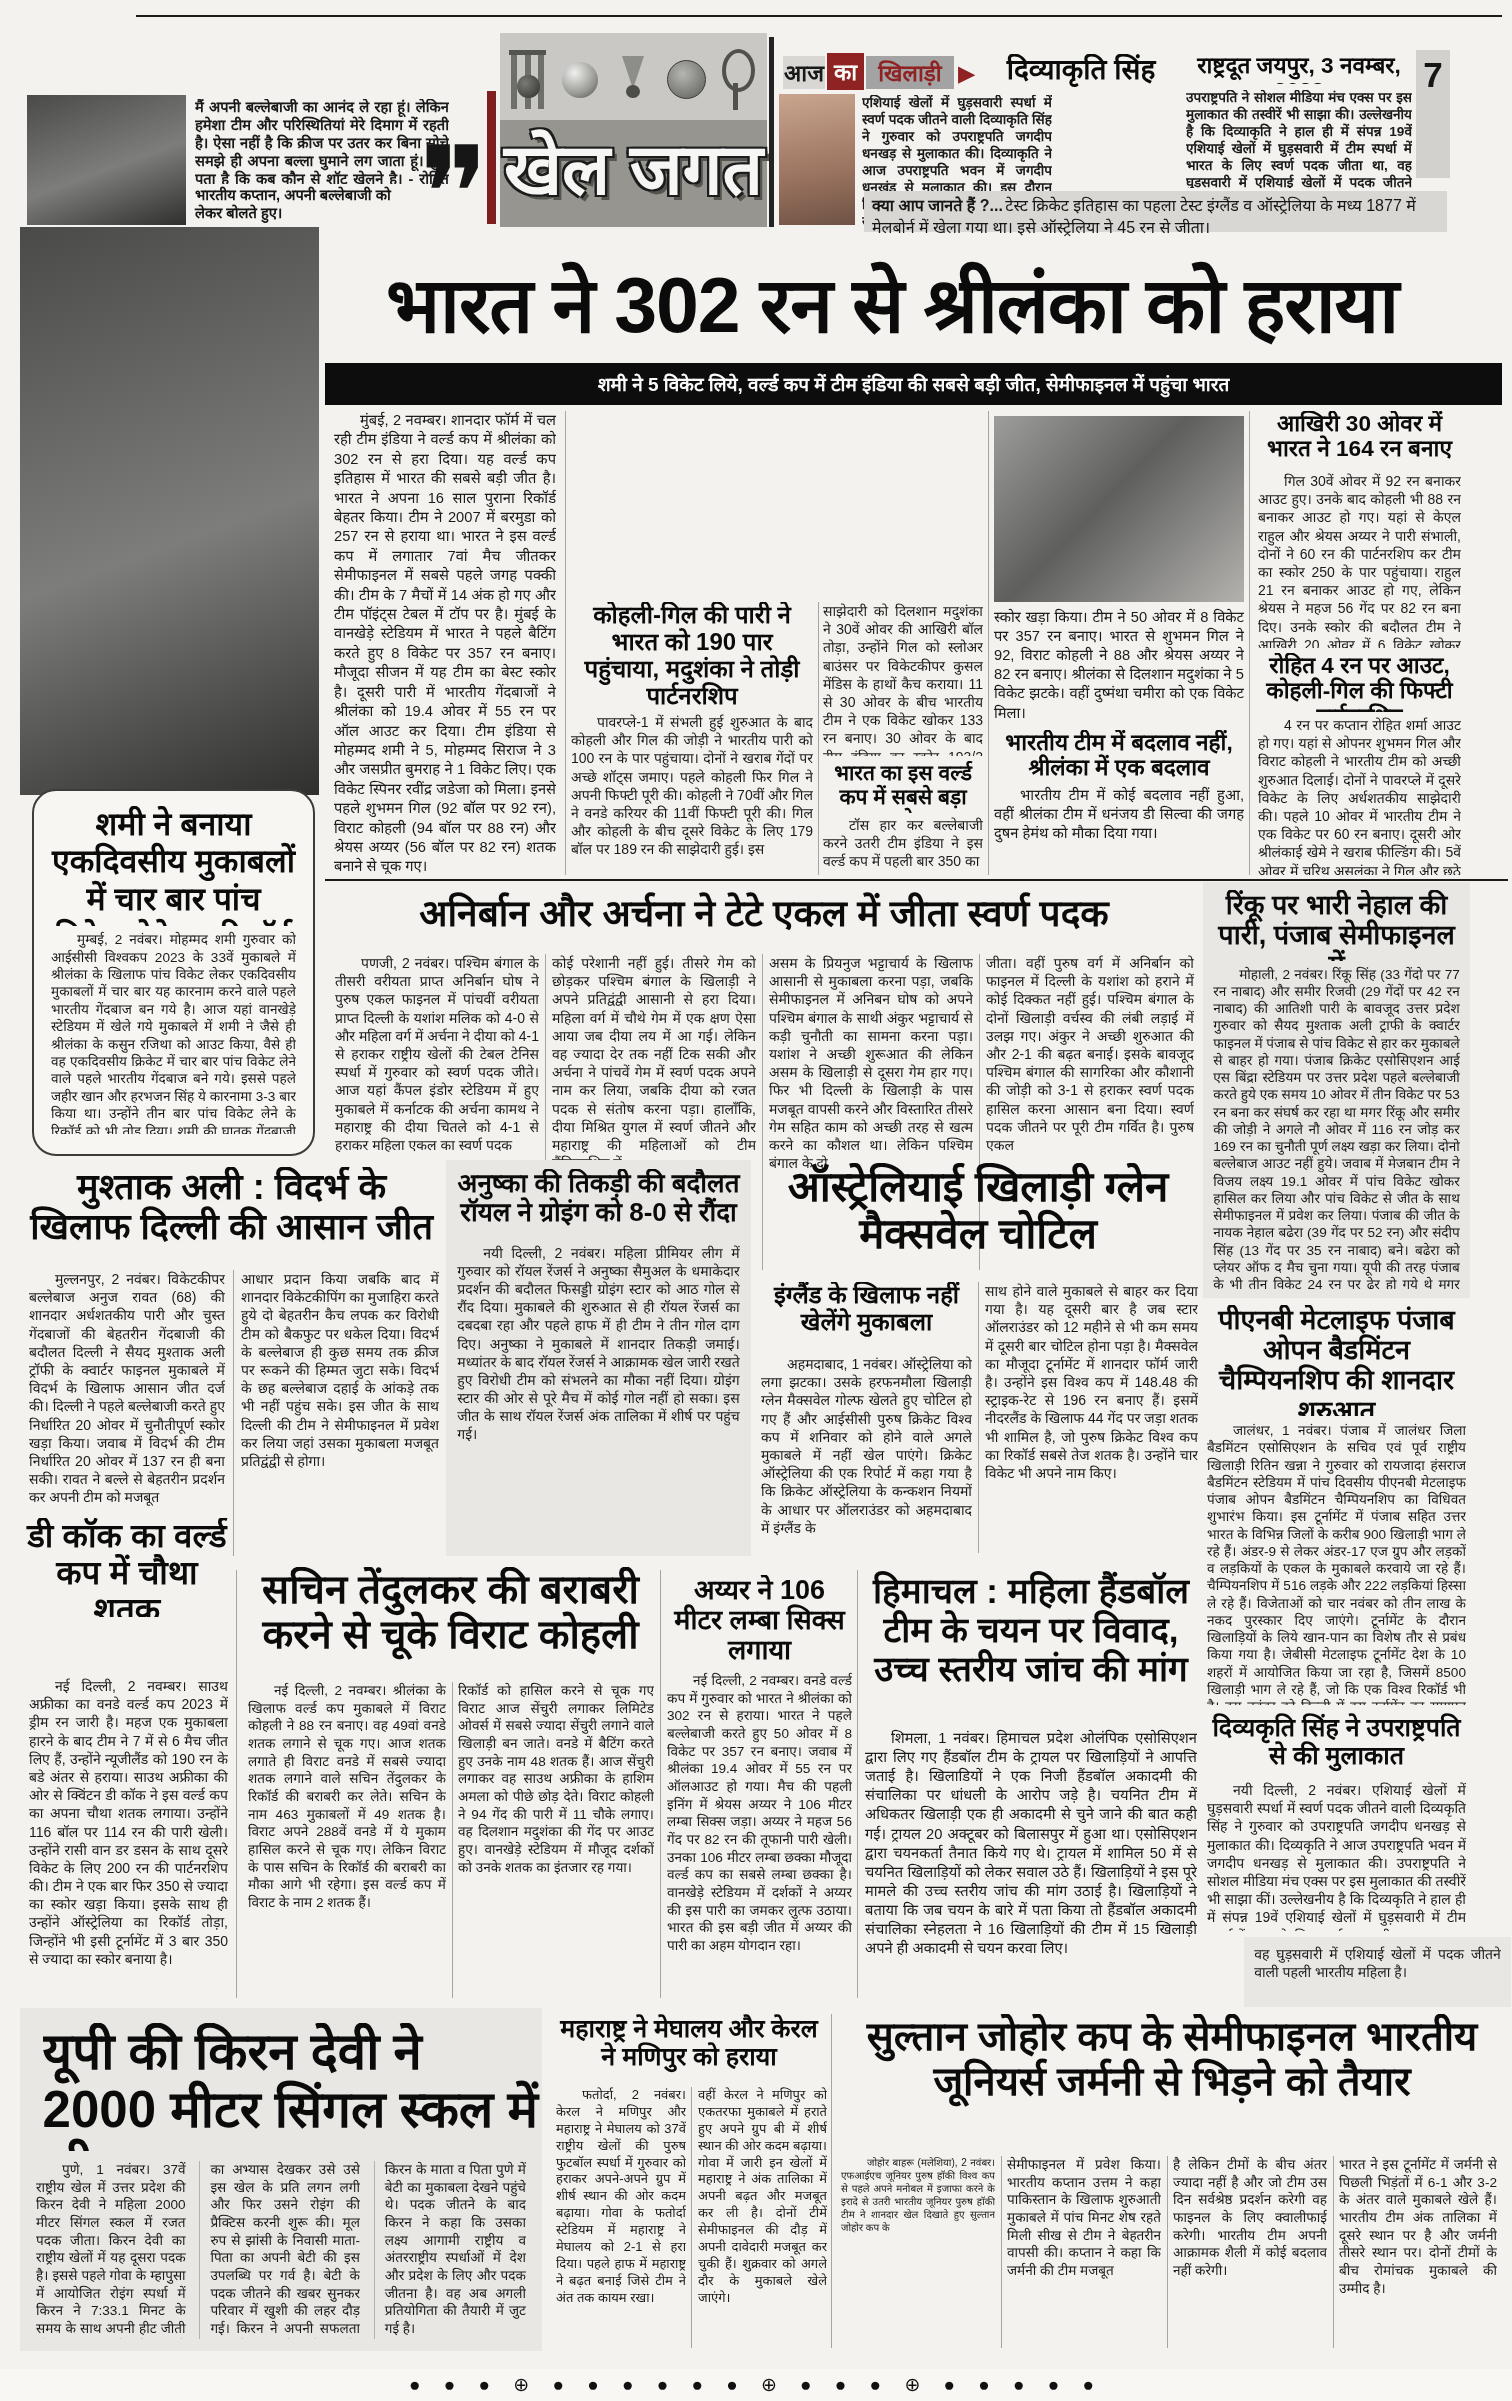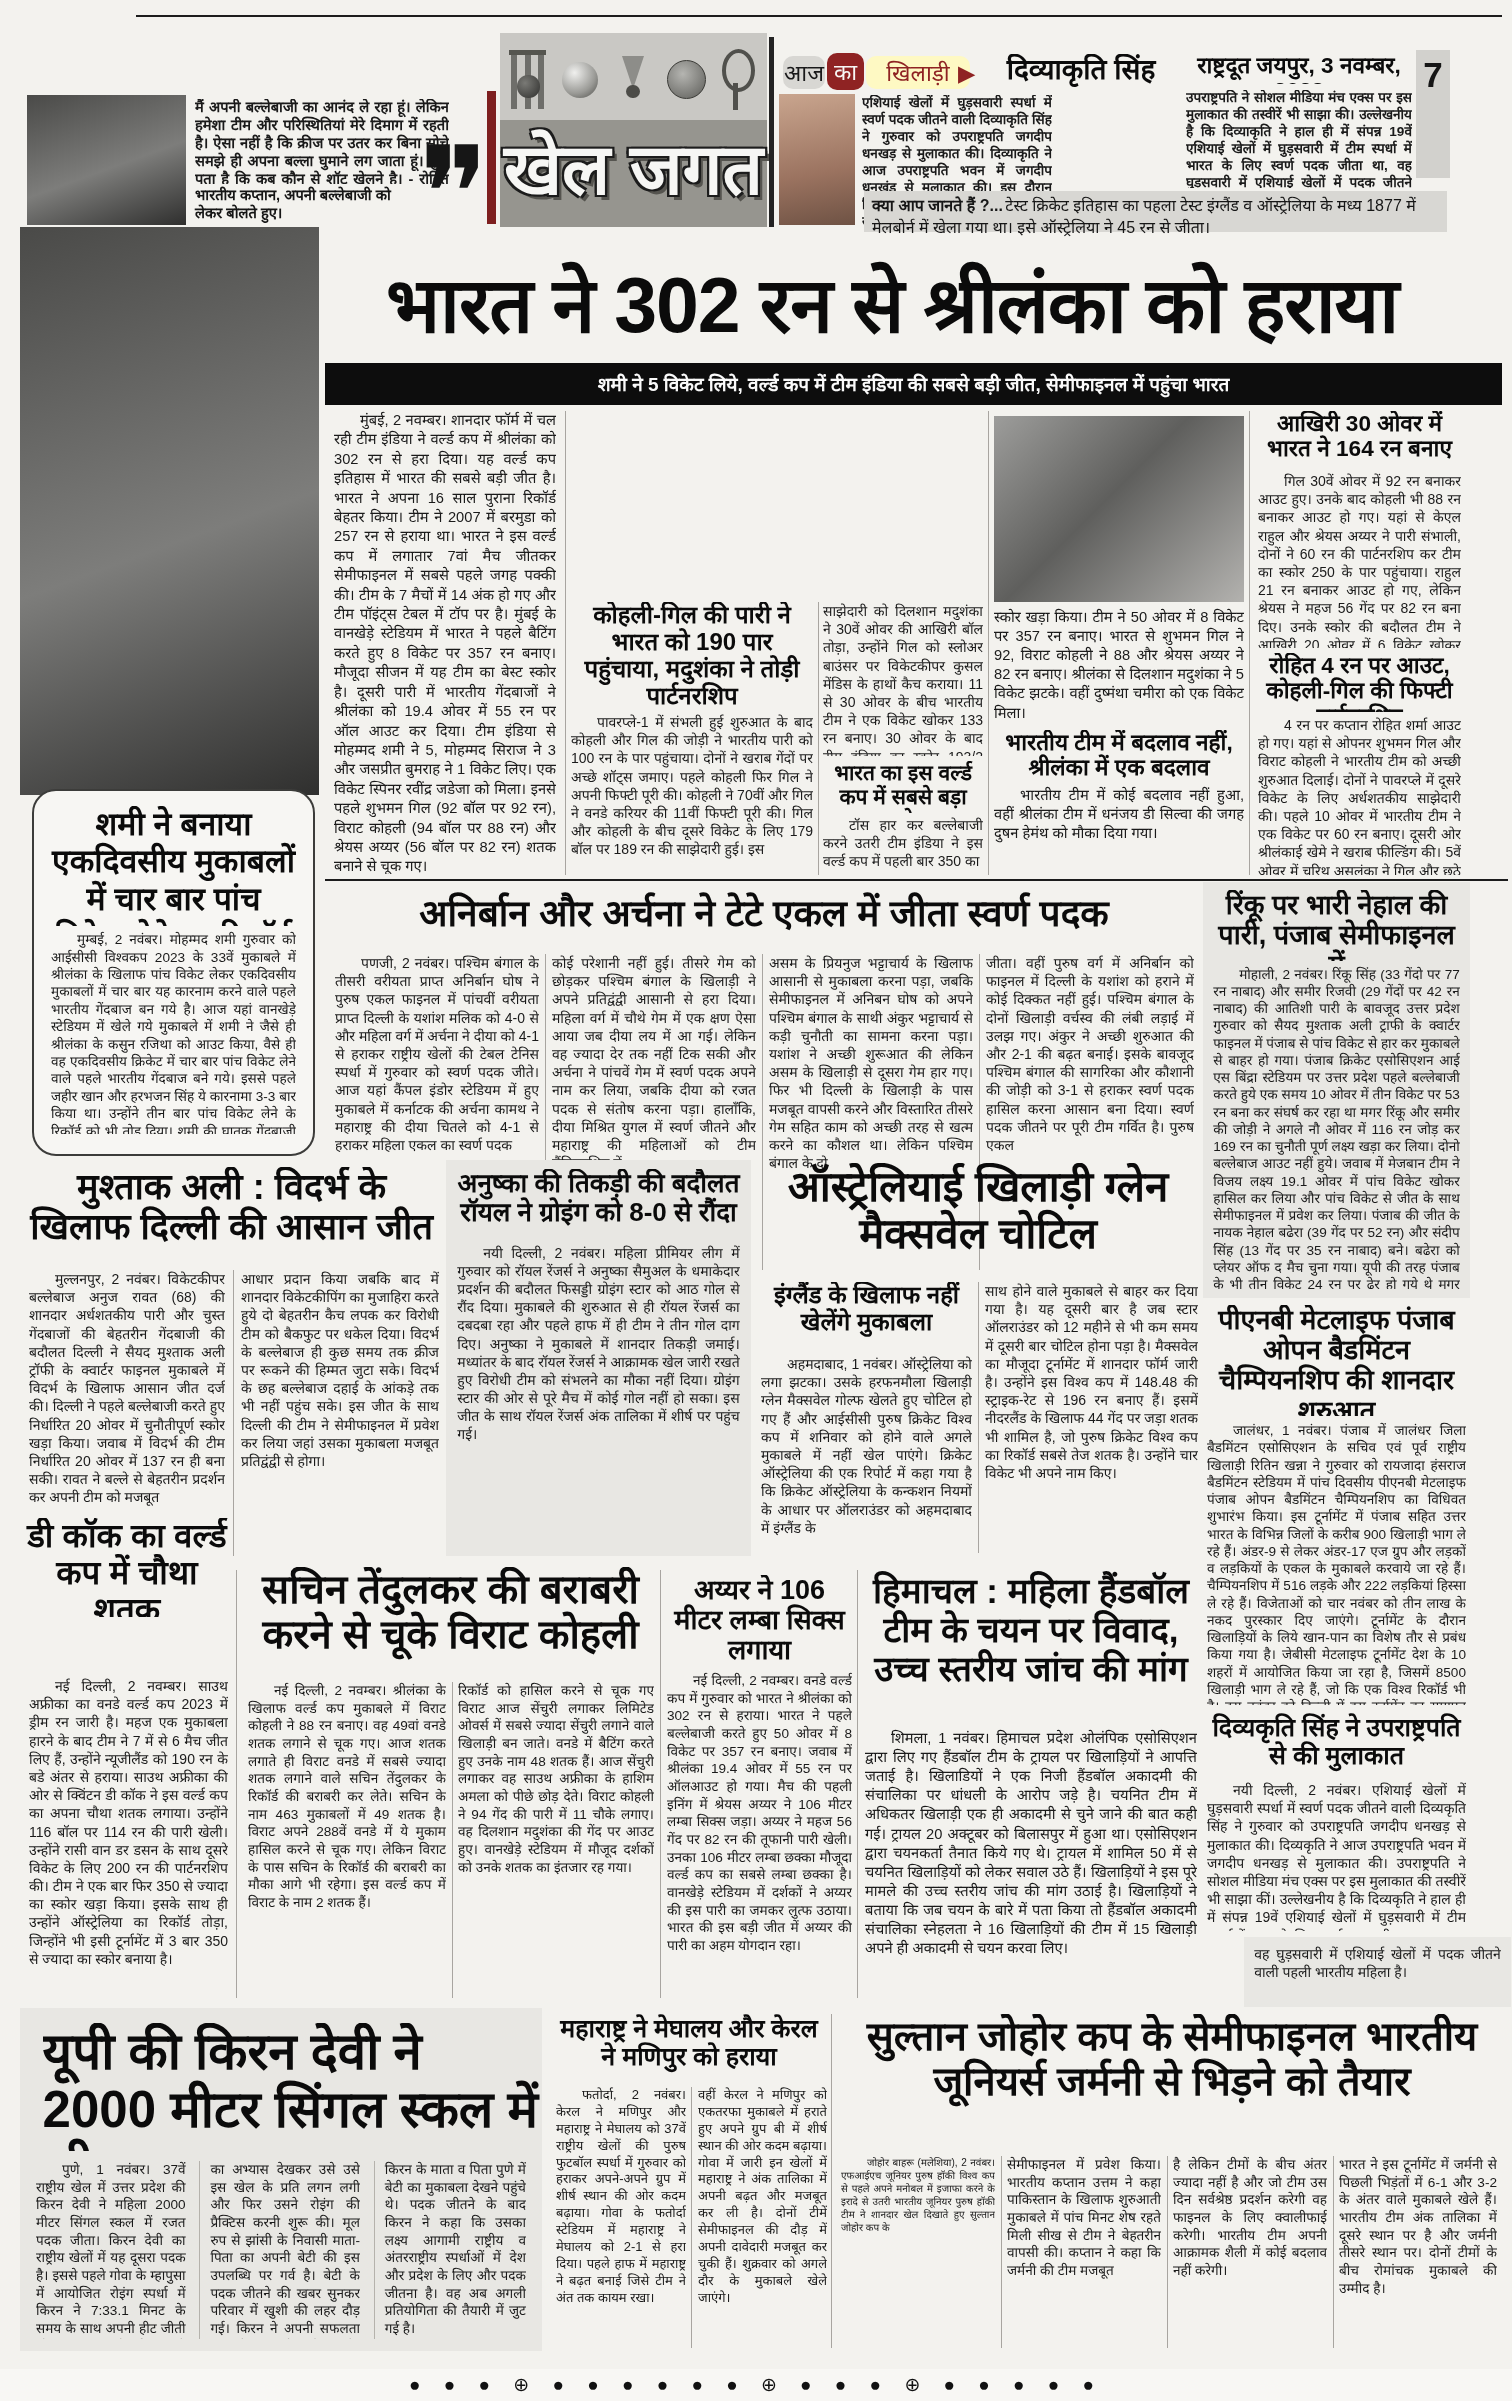--- a/index.html
+++ b/index.html
@@ -13,21 +13,21 @@
   .hd-left{text-align:left;}
   .photo{overflow:hidden;background:linear-gradient(135deg,#9d9d9b 0%,#5f5f5d 45%,#b3b2af 100%);}
   .photo-dark{background:linear-gradient(160deg,#4a4a48 0%,#7d7d7b 55%,#2f2f2e 100%);}
   .photo-color{background:linear-gradient(170deg,#c9a58e 0%,#9b7360 60%,#6e5244 100%);}
   .gray-panel{background:#e8e7e3;}
   .rule{background:#1c1c1c;}
   .vline{background:#a8a5a0;width:1.1px;}
   .redbar{background:#7d1f1f;}
   .band{background:#0d0d0d;color:#fafafa;display:flex;align-items:center;justify-content:center;}
   .box-rounded{background:#f7f6f3;border:2.3px solid #3c3c3a;border-radius:24px;}
-  .tabblock{display:flex;align-items:center;justify-content:center;font-weight:normal;border-radius:10px;}
+  .tabblock{display:flex;align-items:center;justify-content:center;font-weight:bold;}
   .circle{border-radius:50%;}
   .billboard{color:#ffffff;font-weight:bold;font-size:36px;letter-spacing:1.1px;}
   .masthead-bg{background:linear-gradient(#c9c8c4 0%,#c9c8c4 45%,#96958f 45%,#96958f 100%);}
   .masthead-title{font-weight:bold;color:#f6f6f4;
      text-shadow:-2.3px -2.3px 0 #1c1c1c,2.3px -2.3px 0 #1c1c1c,-2.3px 2.3px 0 #1c1c1c,2.3px 2.3px 0 #1c1c1c,4.5px 4.5px 0 #55544f;}
   .quote-glyph{font-size:130px;line-height:1;color:#161616;font-family:"DejaVu Serif","Liberation Serif",serif;}
   .footer-marks{font-size:19px;letter-spacing:9px;color:#111;text-align:center;}
 </style>
 </head>
 <body>
@@ -63,21 +63,21 @@
       <div class="abs" style="left:3.4px;top:0;width:25px;height:35px;border:4.5px solid #50504c;border-radius:50%"></div>
       <div class="abs" style="left:13.6px;top:34px;width:5.6px;height:27px;background:#50504c"></div>
     </div>
     <div class="abs masthead-title" style="left:0;top:89px;width:267px;height:99px;font-size:71px;text-align:center;line-height:96px">खेल जगत</div>
   </div>
 
   <div class="abs" style="left:769px;top:37px;width:4.5px;height:190px;background:#232323"></div>
 
   <div class="abs tabblock" style="left:783px;top:56px;width:42px;height:33px;background:#d8d7d3;color:#19191a;font-size:22.6px">आज</div>
   <div class="abs tabblock" style="left:827px;top:53px;width:37px;height:37px;background:#8f2323;color:#f7f7f5;font-size:22.6px">का</div>
-  <div class="abs tabblock" style="left:866px;top:56px;width:104px;height:33px;background:#fef9c3;color:#8f2323;font-size:22.6px">खिलाड़ी</div>
+  <div class="abs tabblock" style="left:866px;top:56px;width:88px;height:33px;background:#a3a3a3;color:#8f2323;font-size:22.6px">खिलाड़ी</div>
   <div class="abs" style="left:958px;top:61px;width:25px;height:25px;color:#8f2323;font-size:22.6px;line-height:25px">▶</div>
 
   <div class="abs photo-color" style="left:779px;top:94px;width:76px;height:131px"></div>
   <div class="abs hd" style="left:988px;top:54px;width:186px;height:35px;font-size:28px">दिव्याकृति सिंह</div>
   <div class="abs txt bold" style="left:862px;top:95px;width:190px;height:131px;font-size:13.6px;line-height:1.25">एशियाई खेलों में घुड़सवारी स्पर्धा में स्वर्ण पदक जीतने वाली दिव्याकृति सिंह ने गुरुवार को उपराष्ट्रपति जगदीप धनखड़ से मुलाकात की। दिव्याकृति ने आज उपराष्ट्रपति भवन में जगदीप धनखंड़ से मुलाकात की। इस दौरान दिव्याकृति ने एशियाई खेलों में जीते गये स्वर्ण पदक को उपराष्ट्रपति को दिखाया।</div>
 
   <div class="abs hd" style="left:1186px;top:53px;width:226px;height:30.5px;font-size:22.6px">राष्ट्रदूत जयपुर, 3 नवम्बर, 2023</div>
   <div class="abs" style="left:1416px;top:50px;width:34px;height:128px;background:#d2d1cd">
     <div style="font-size:35px;font-weight:bold;text-align:center;margin-top:4.5px">7</div>
   </div>

